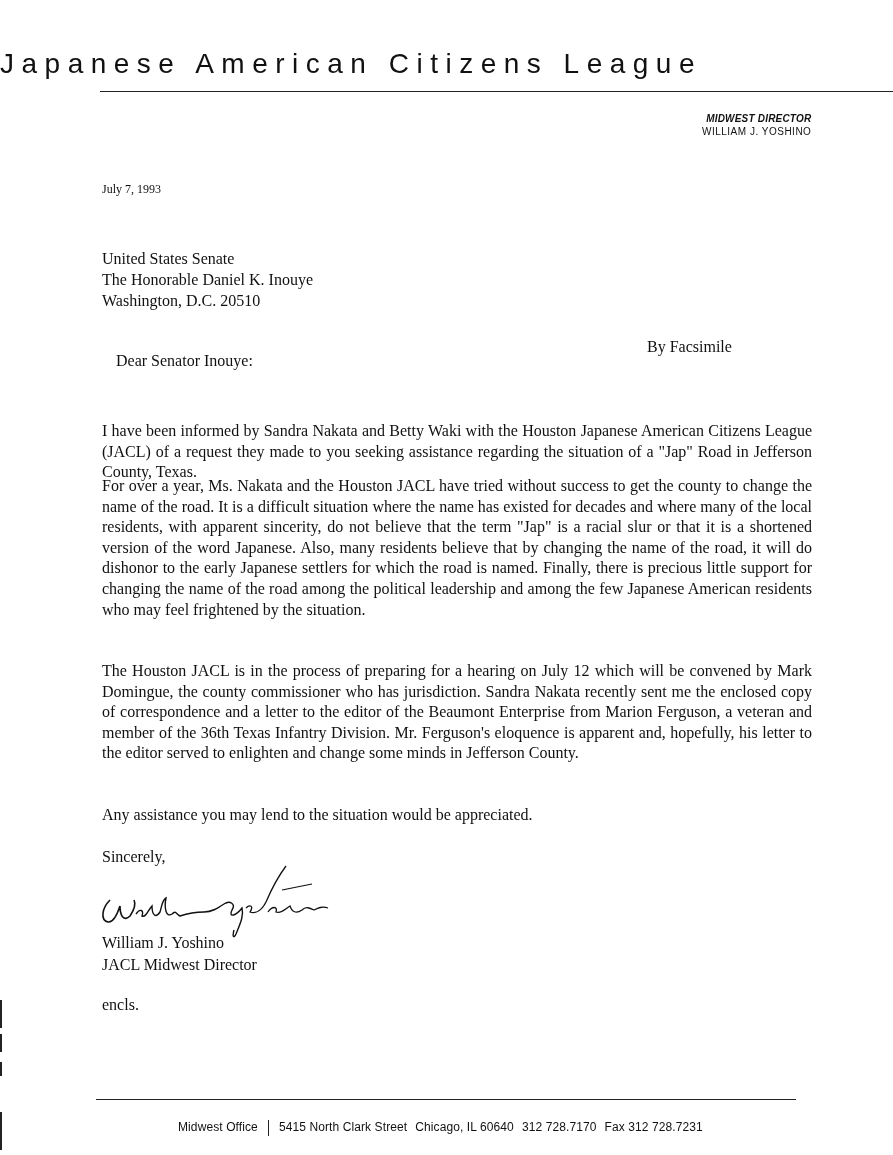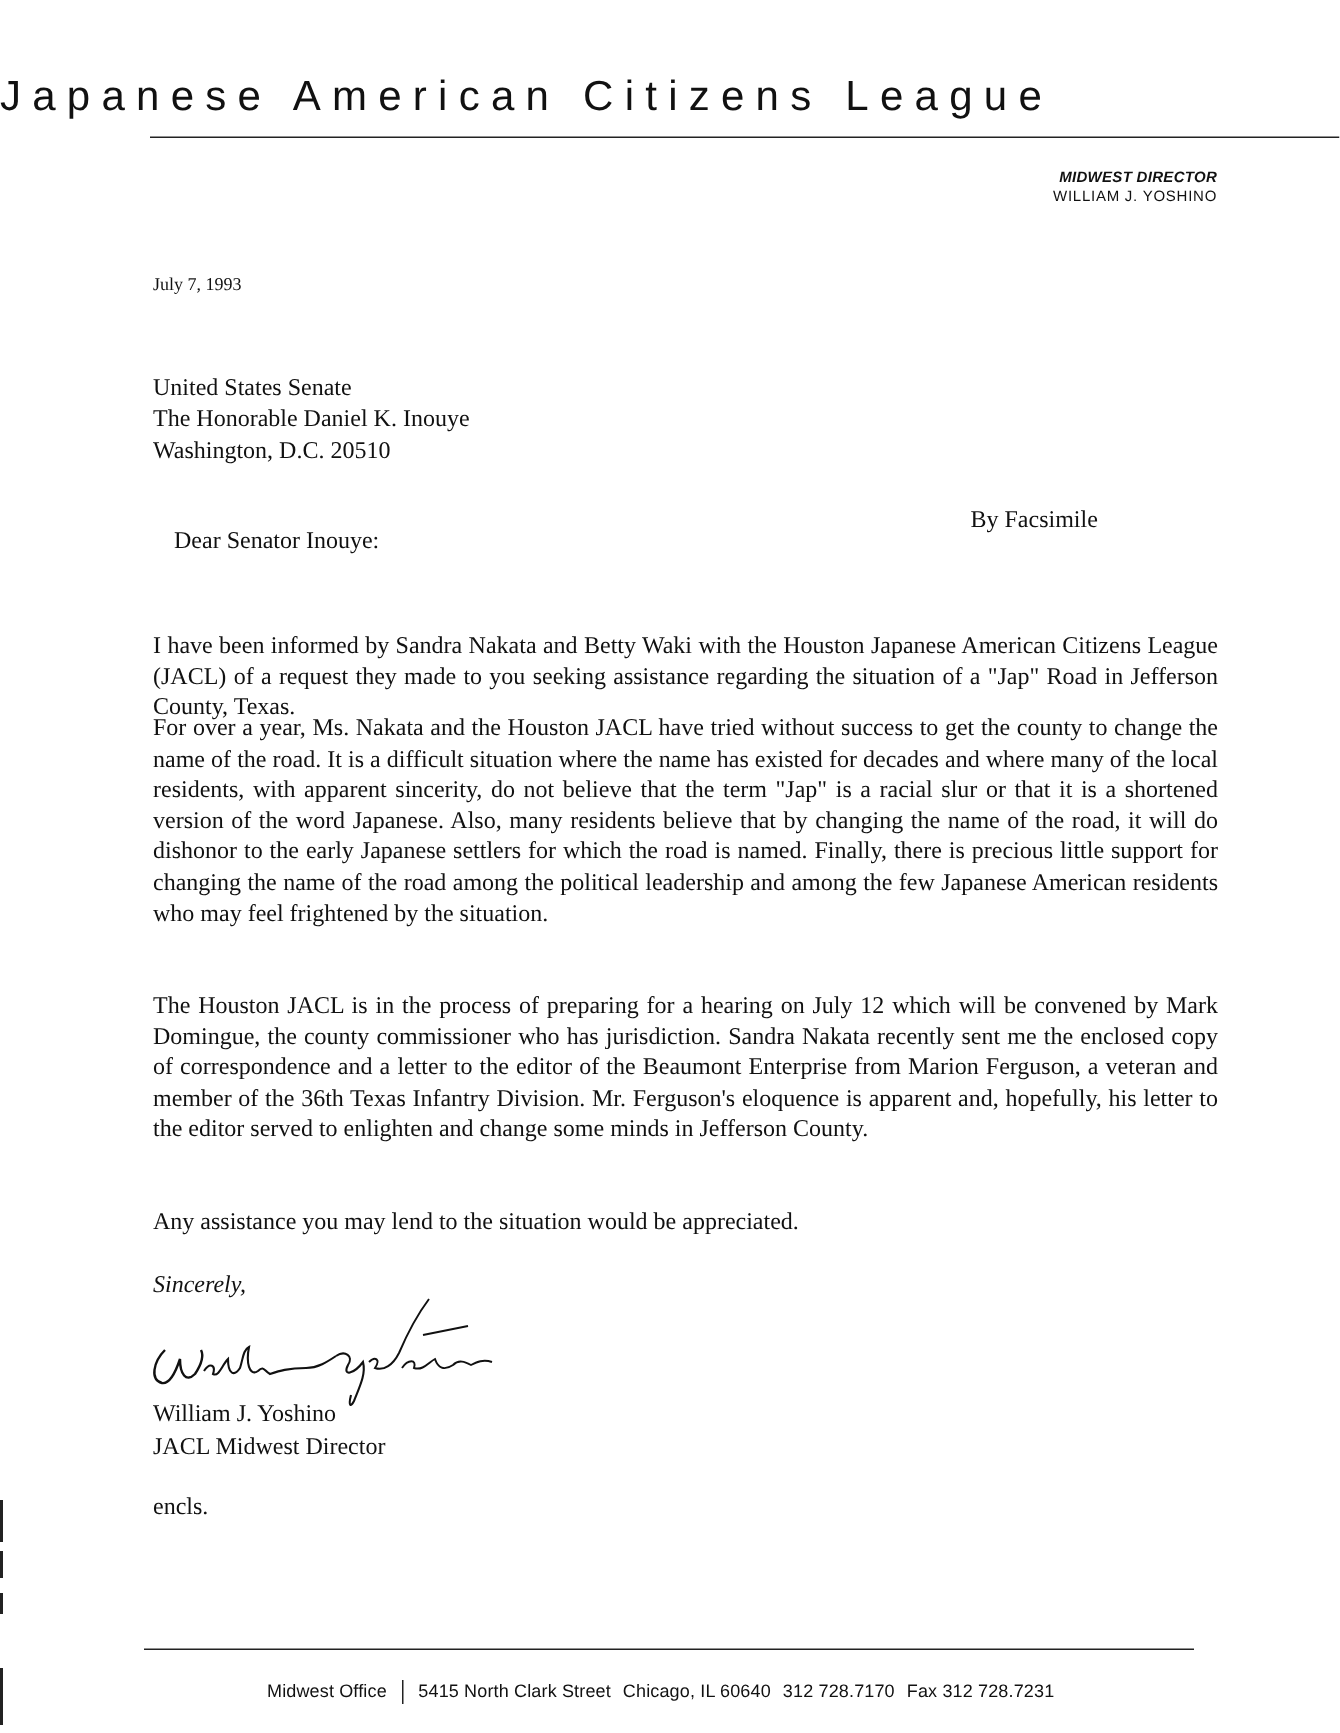--- a/index.html
+++ b/index.html
@@ -21,21 +21,21 @@
   .address { position: absolute; top: 248px; left: 102px; font-size: 16px; line-height: 21px; }
   .salutation { position: absolute; top: 352px; left: 102px; font-size: 16px; margin-left: 14px; }
   .facsimile { position: absolute; top: 338px; left: 647px; font-size: 16px; }
 
   .para { position: absolute; left: 102px; width: 710px; font-size: 16px; line-height: 20.6px; text-align: justify; }
   .p1 { top: 394px; margin-top: 27px; }
   .p2 { top: 476px; }
   .p3 { top: 661px; }
   .p4 { top: 805px; }
 
-  .closing { position: absolute; top: 848px; left: 102px; font-size: 16px; font-style: italic; }
+  .closing { position: absolute; top: 848px; left: 102px; font-size: 16px; }
   .signature { position: absolute; top: 860px; left: 96px; width: 250px; height: 80px; }
   .sig-name { position: absolute; top: 932px; left: 102px; font-size: 16px; line-height: 22px; }
   .encls { position: absolute; top: 996px; left: 102px; font-size: 16px; }
 
   .footer { position: absolute; top: 1120px; left: 166px; font-size: 12px; white-space: nowrap; letter-spacing: 0.1px; margin-left: 12px; }
   .footer .sep { display: inline-block; width: 1px; height: 16px; background: #222; vertical-align: middle; margin: 0 10px; }
   .footer .gap { display: inline-block; width: 8px; }
 
   .scan-marks { position: absolute; left: 0; top: 1000px; width: 2px; height: 150px; }
   .scan-marks div { position: absolute; left: 0; width: 2px; background: #222; }

